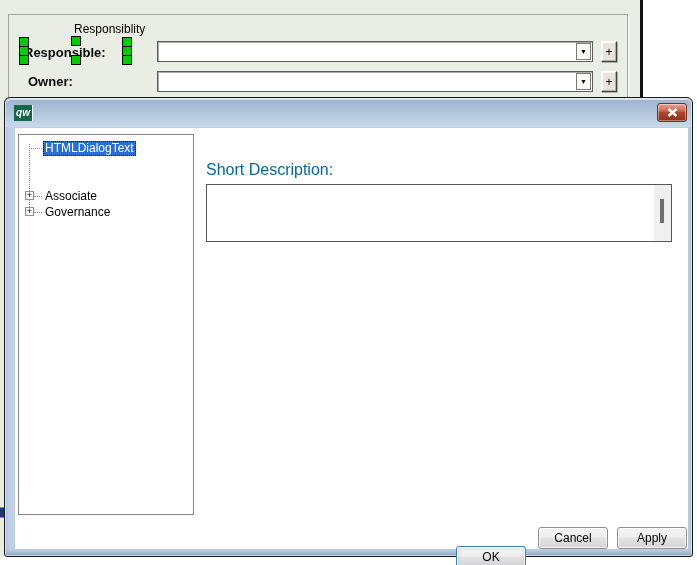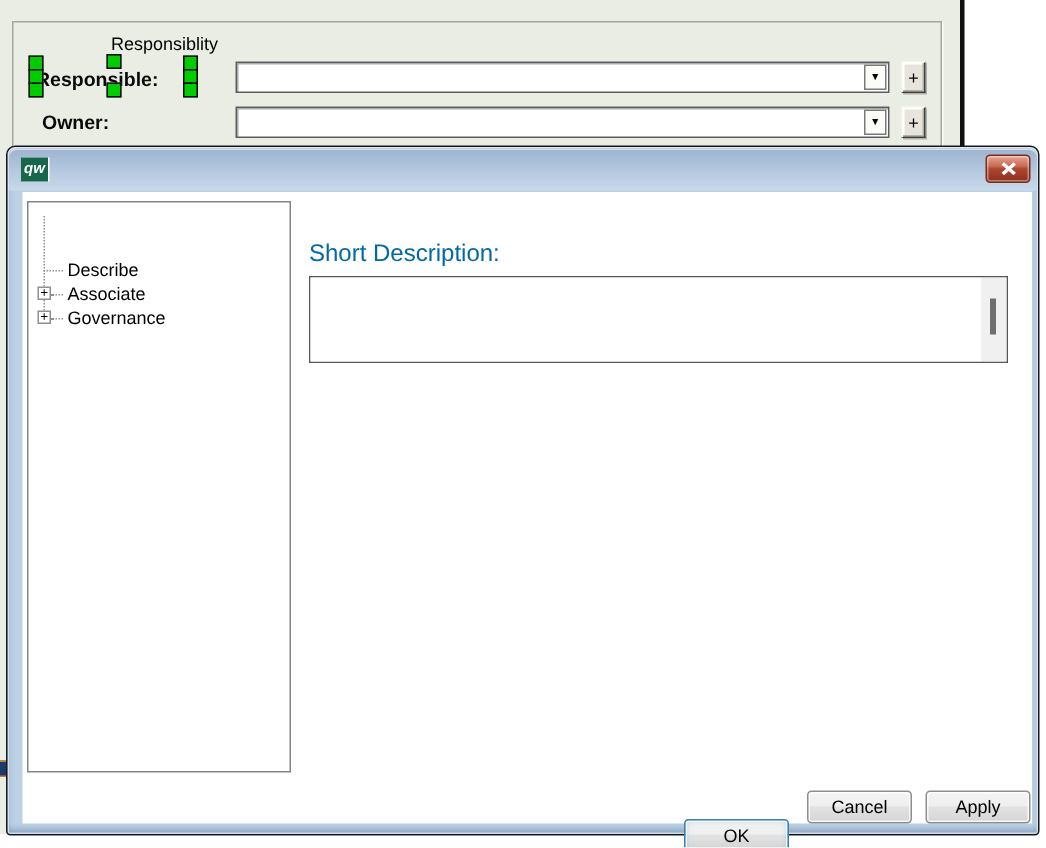--- a/index.html
+++ b/index.html
@@ -133,23 +133,23 @@
           <path d="M1.5 1 L9.5 8 M9.5 1 L1.5 8" stroke="#ffffff" stroke-width="2.4" fill="none"></path>
         </svg>
       </span>
     </div>
 
     <div class="client">
 
       <div class="tree">
         <div class="tree-vline"></div>
 
-        <div class="tree-row" style="top:37px">
+        <div class="tree-row" style="top:5px">
           <span class="tree-stub"></span>
-          <span class="tree-label">Describe</span>
+          <span class="tree-label selected">HTMLDialogText</span>
         </div>
         <div class="tree-row" style="top:53px">
           <span class="expand-box">+</span>
           <span class="tree-stub short"></span>
           <span class="tree-label">Associate</span>
         </div>
         <div class="tree-row" style="top:69px">
           <span class="expand-box">+</span>
           <span class="tree-stub short"></span>
           <span class="tree-label">Governance</span>

